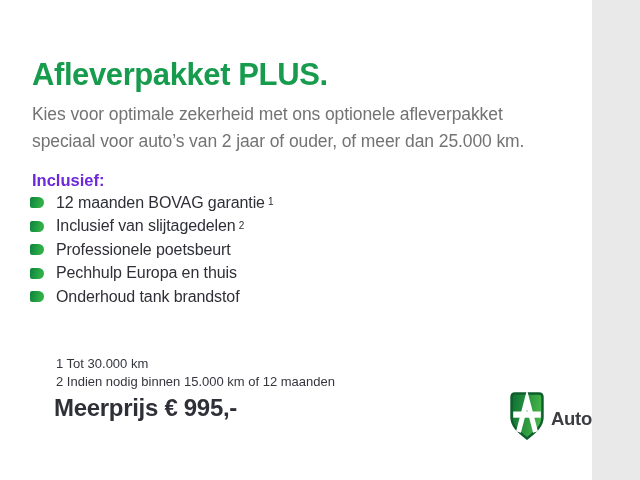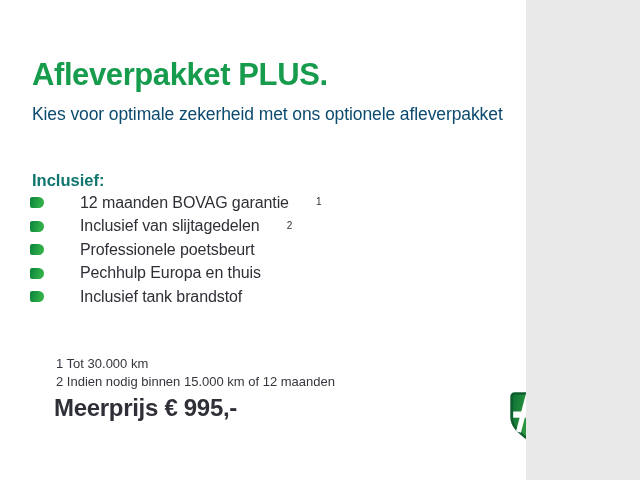--- a/index.html
+++ b/index.html
@@ -2,51 +2,50 @@
 <html><head>
 <meta charset="utf-8">
 <style>
   html,body{margin:0;padding:0;}
   body{
     font-family:"Liberation Sans","DejaVu Sans",sans-serif;
     background:#e9e9e9;
   }
   .canvas{
     position:relative;
-    width:526px;height:480px;
+    width:592px;height:480px;
     background:#ffffff;
     overflow:hidden;
   }
   .heading{
     position:absolute;left:32px;top:57px;
     font-size:31px;font-weight:bold;letter-spacing:-0.4px;
     color:#179c4e;
     white-space:nowrap;
   }
   .intro{
     position:absolute;left:32px;top:101px;
     font-size:17.5px;line-height:26.5px;letter-spacing:-0.1px;
-    color:#0c4a6e;
+    color:#737373;
     white-space:nowrap;
   }
   .inclusief{
     position:absolute;left:32px;top:171px;
     font-size:16.5px;font-weight:bold;
-    color:#0f766e;
+    color:#6d28d9;
   }
   .list{
     position:absolute;left:30px;top:191px;
   }
   .li{
     display:flex;align-items:center;
     height:23.5px;
     font-size:16px;letter-spacing:-0.1px;
     color:#2f3037;
     white-space:nowrap;
-    gap:24px;
   }
   .bullet{
     width:14px;height:11px;
     margin-right:12px;
     flex:0 0 auto;
     background:linear-gradient(105deg,#10883d 10%,#2fae48 75%);
     border-radius:3px 8px 8px 3px;
   }
   .li sup{
     font-size:10px;
@@ -79,20 +78,21 @@
 </style>
 </head>
 <body>
 
 <div class="canvas">
 
   <div class="heading">Afleverpakket PLUS.</div>
 
   <div class="intro">
     <div>Kies voor optimale zekerheid met ons optionele afleverpakket</div>
+    <div>speciaal voor auto’s van 2 jaar of ouder, of meer dan 25.000 km.</div>
   </div>
 
   <div class="inclusief">Inclusief:</div>
 
   <div class="list">
     <div class="li">
       <span class="bullet"></span>
       <span>12 maanden BOVAG garantie</span>
         <sup>1</sup>
     </div>
@@ -106,21 +106,21 @@
       <span>Professionele poetsbeurt</span>
         <sup></sup>
     </div>
     <div class="li">
       <span class="bullet"></span>
       <span>Pechhulp Europa en thuis</span>
         <sup></sup>
     </div>
     <div class="li">
       <span class="bullet"></span>
-      <span>Inclusief tank brandstof</span>
+      <span>Onderhoud tank brandstof</span>
         <sup></sup>
     </div>
   </div>
 
   <div class="footnotes">
     <div>1 Tot 30.000 km</div>
     <div>2 Indien nodig binnen 15.000 km of 12 maanden</div>
   </div>
 
   <div class="price">Meerprijs € 995,-</div>

